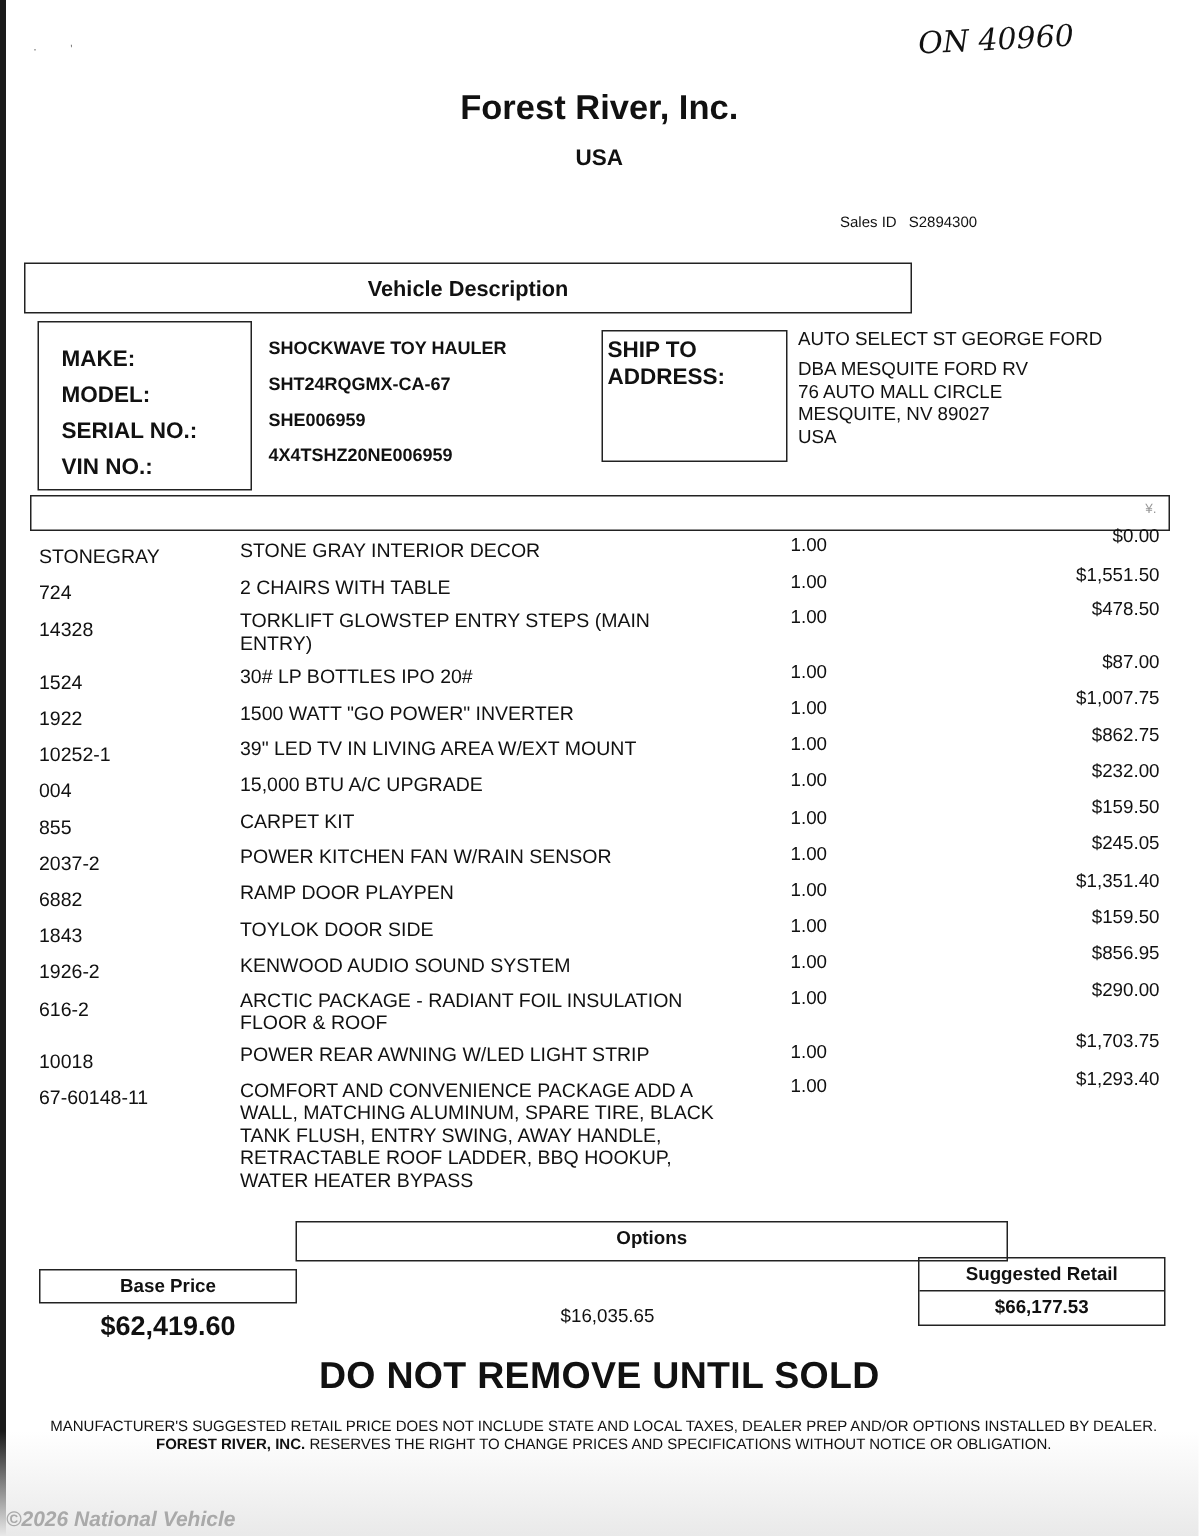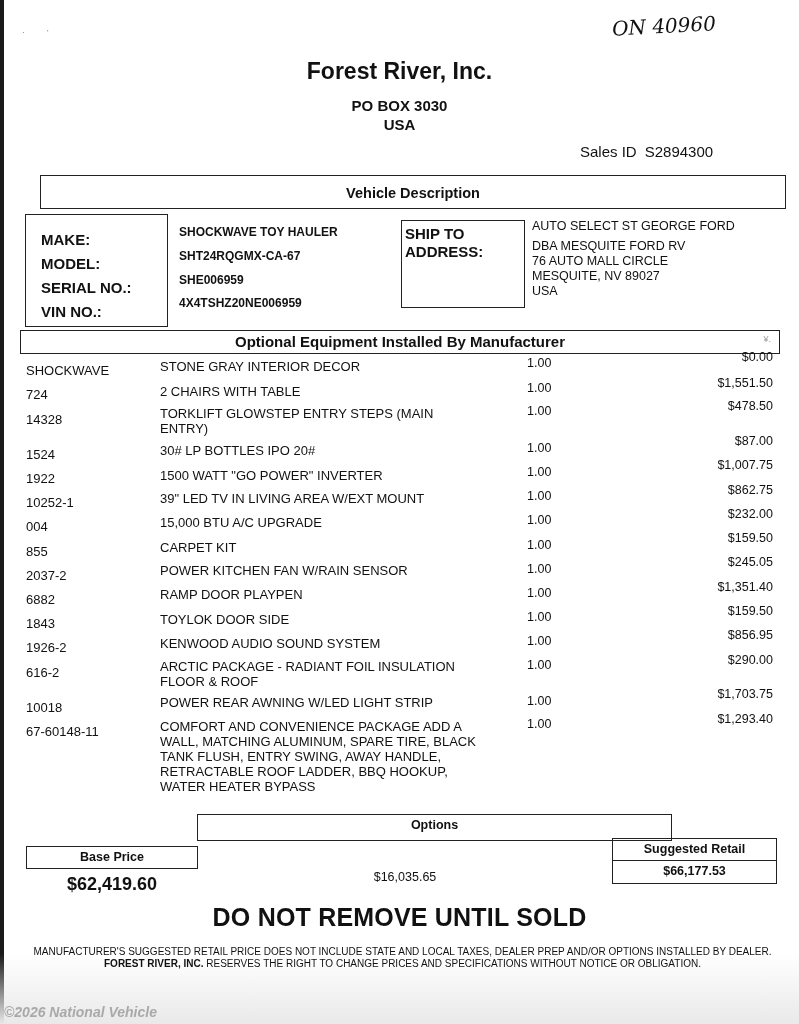--- a/index.html
+++ b/index.html
@@ -10,25 +10,25 @@
     }
     .left-edge { position: absolute; left: 0; top: 0; width: 4px; height: 1024px; background: #1a1a1a; }
     .bottom-fade { position: absolute; left: 0; right: 0; bottom: 0; height: 70px;
       background: linear-gradient(to bottom, rgba(255,255,255,0), #e9e9e9); }
     .abs { position: absolute; }
     .handwritten { left: 612px; top: 14px; font-family: "DejaVu Serif", serif; font-style: italic;
       font-size: 20px; transform: rotate(-3deg); letter-spacing: 0px; }
     .specks { left: 22px; top: 28px; font-size: 8px; color: #777; }
     .company { left: 0; width: 799px; top: 58px; text-align: center; font-weight: bold; font-size: 23px; }
     .address { left: 0; width: 799px; top: 97px; text-align: center; font-weight: bold; font-size: 15px; line-height: 18.5px; }
-    .sales-id { left: 580px; top: 143px; font-size: 15px; }
+    .sales-id { left: 560px; top: 143px; font-size: 10px; }
     .sales-id span + span { margin-left: 8px; }
 
     .box { position: absolute; border: 1.5px solid #222; box-sizing: border-box; }
-    .vd-header { left: 40px; top: 175px; width: 746px; height: 34px; }
+    .vd-header { left: 16px; top: 175px; width: 592px; height: 34px; }
     .vd-header .title { position: absolute; left: 0; right: 0; top: 9px; text-align: center; font-weight: bold; font-size: 14.5px; }
     .labels-box { left: 25px; top: 214px; width: 143px; height: 113px; }
     .labels-box div { position: absolute; left: 15px; font-weight: bold; font-size: 15px; }
     .vd-values div { position: absolute; left: 179px; font-weight: bold; font-size: 12px; }
     .shipto-box { left: 401px; top: 220px; width: 124px; height: 88px; }
     .shipto-box div { position: absolute; left: 3px; font-weight: bold; font-size: 15px; }
     .shipto-lines div { position: absolute; left: 532px; font-size: 12.5px; }
 
     .opt-header { left: 20px; top: 330px; width: 760px; height: 24px; }
     .opt-header .title { position: absolute; left: 0; right: 0; top: 2px; text-align: center; font-weight: bold; font-size: 15px; }
@@ -55,21 +55,20 @@
 <body>
 
 <div class="left-edge"></div>
 <div class="bottom-fade"></div>
 
 <div class="abs specks">·&nbsp;&nbsp;&nbsp;&nbsp;&nbsp;&nbsp;&nbsp;&nbsp;&nbsp;&nbsp;'</div>
 <div class="abs handwritten">ON 40960</div>
 
 <div class="abs company">Forest River, Inc.</div>
 <div class="abs address">
-  <div>PO BOX 3030</div>
   <div>USA</div>
 </div>
 <div class="abs sales-id">
   <span>Sales ID</span><span>S2894300</span>
 </div>
 
 <div class="box vd-header">
   <div class="title">Vehicle Description</div>
 </div>
 
@@ -92,27 +91,26 @@
 </div>
 <div class="shipto-lines">
   <div style="top:219px">AUTO SELECT ST GEORGE FORD</div>
   <div style="top:239px">DBA MESQUITE FORD RV</div>
   <div style="top:254px">76 AUTO MALL CIRCLE</div>
   <div style="top:269px">MESQUITE, NV 89027</div>
   <div style="top:284px">USA</div>
 </div>
 
 <div class="box opt-header">
-  <div class="title">Optional Equipment Installed By Manufacturer</div>
   <div class="mark">¥.</div>
 </div>
 
 <div>
   <div class="row" style="top:362px">
-    <span class="code" style="top:1px">SHOCKWAVE</span>
+    <span class="code" style="top:1px">STONEGRAY</span>
     <span class="desc" style="top:-3px">STONE GRAY INTERIOR DECOR</span>
     <span class="qty" style="top:-6px">1.00</span>
     <span class="price" style="top:-12px">$0.00</span>
   </div>
   <div class="row" style="top:387px">
     <span class="code">724</span>
     <span class="desc" style="top:-3px">2 CHAIRS WITH TABLE</span>
     <span class="qty" style="top:-6px">1.00</span>
     <span class="price" style="top:-11px">$1,551.50</span>
   </div>

